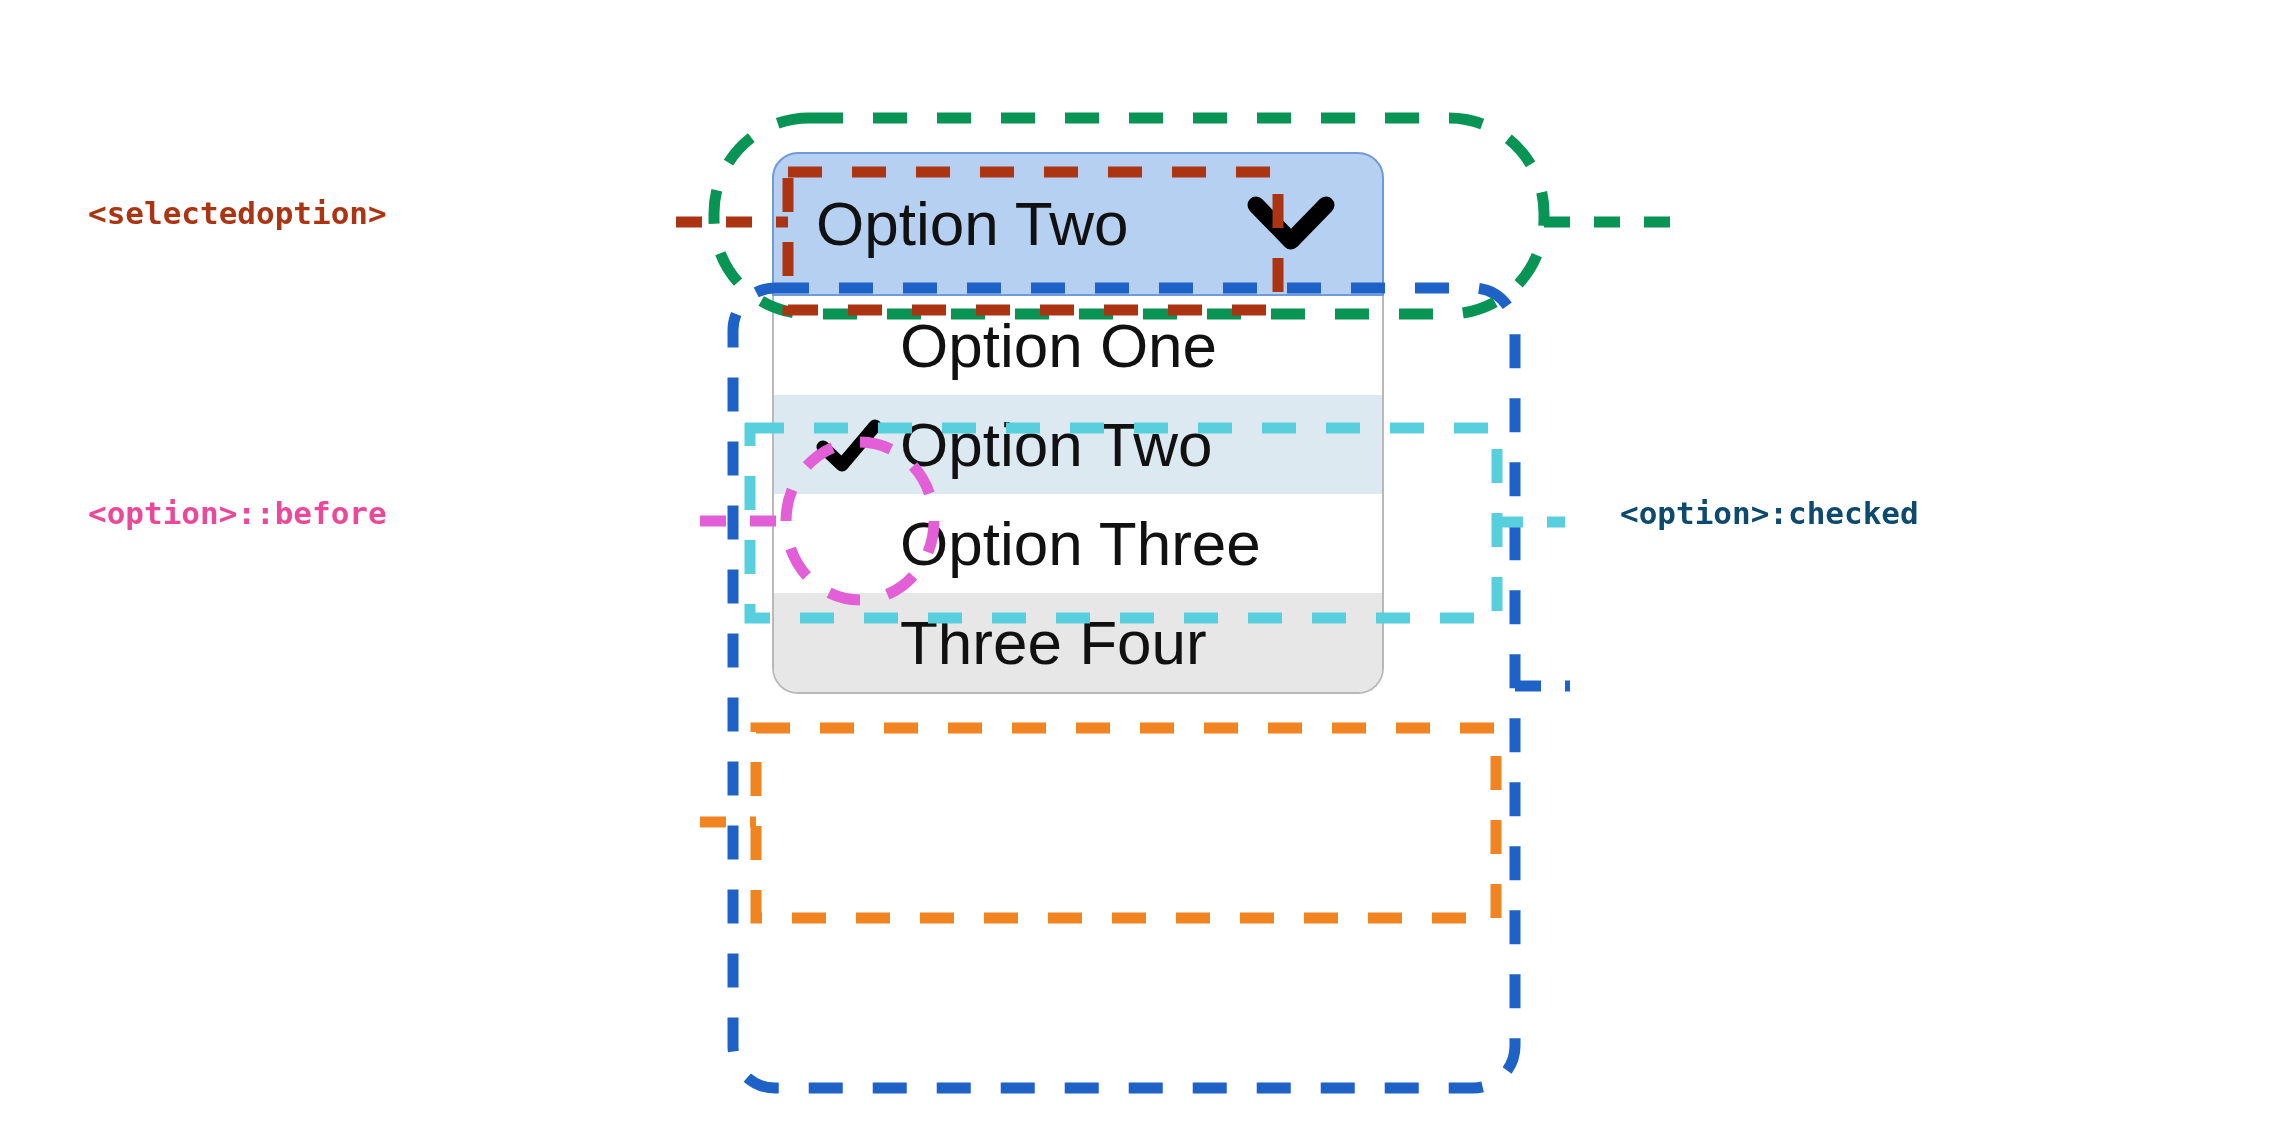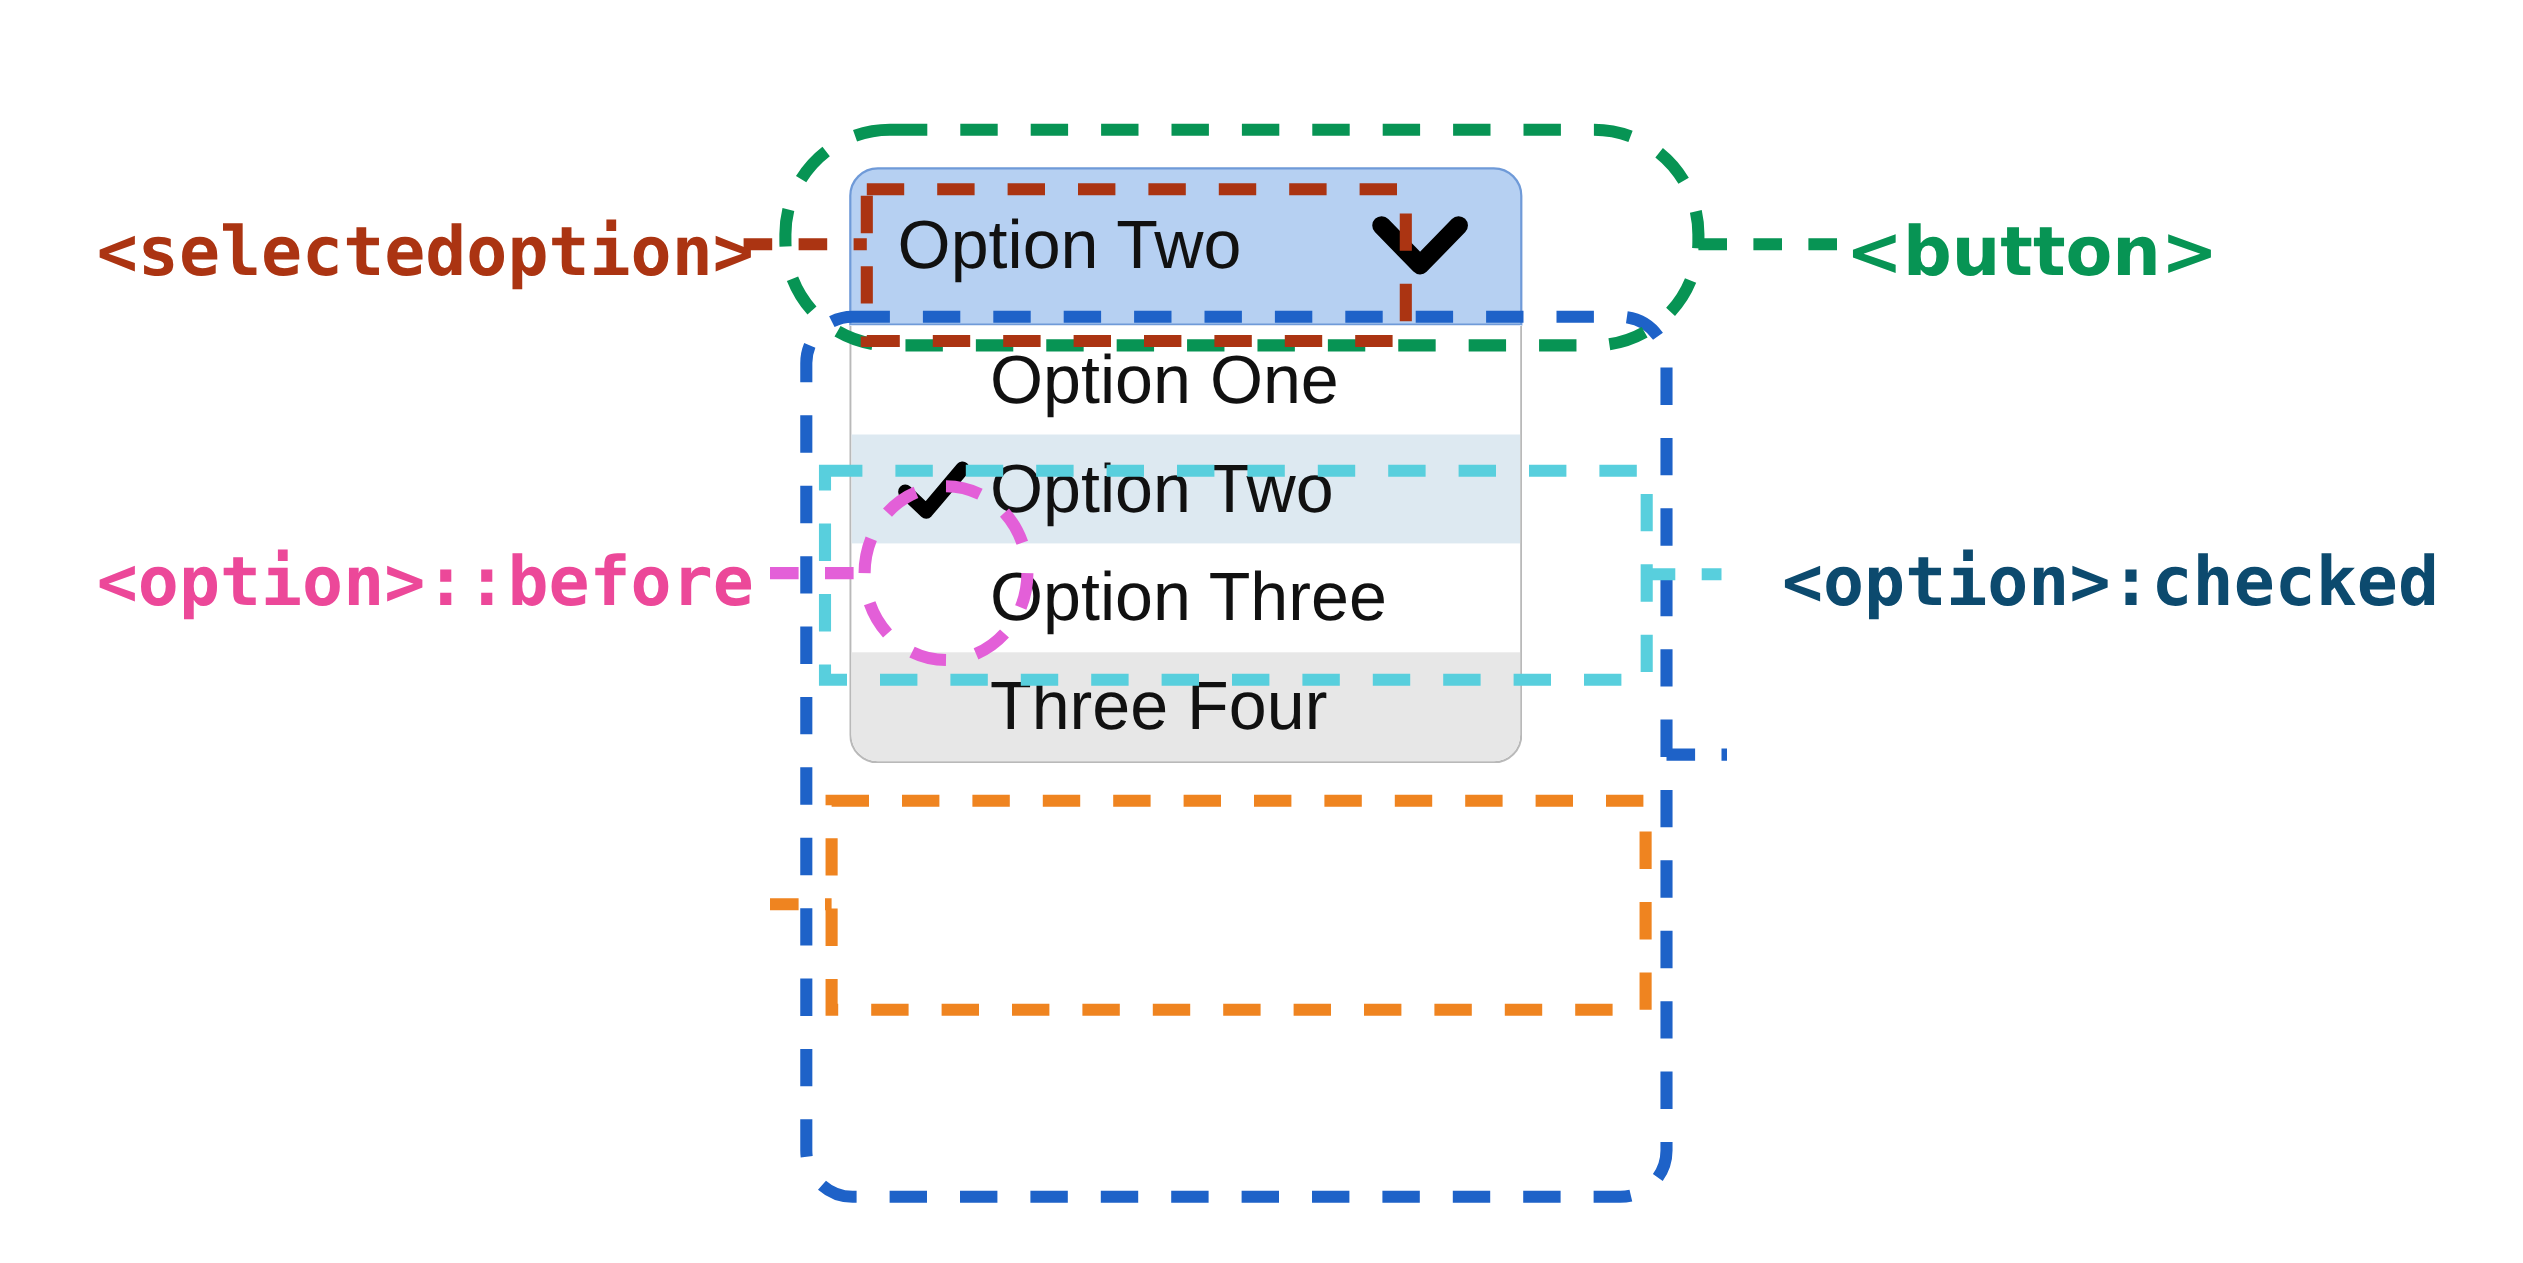--- a/index.html
+++ b/index.html
@@ -51,21 +51,21 @@
   }
 
   
   #overlay{position:absolute;left:0;top:0;width:2294px;height:1148px;
            pointer-events:none;}
 
   
   .ann-label{
     position:absolute;
     font-family:"DejaVu Sans Mono","Liberation Mono",monospace;
-    font-size:62px;
+    font-size:31px;
     font-weight:bold;
     white-space:nowrap;
     line-height:1;
   }
   #lbl-selectedoption{left:88px;top:198px;color:#ab3412;}
   #lbl-button{left:1678px;top:198px;color:#079454;
       font-family:"DejaVu Sans","Liberation Sans",sans-serif;}
   #lbl-option-before{left:88px;top:498px;color:#ec4899;}
   #lbl-option-checked{left:1572px;top:498px;color:#0c4a6e;margin-left:48px;}
   #lbl-picker{left:1578px;top:650px;color:#1e62c8;}
@@ -139,21 +139,20 @@
 
     <g>
       <ellipse cx="860" cy="521" rx="74" ry="79" fill="none" stroke="#e35fd8" stroke-width="11" stroke-dasharray="32 28"></ellipse>
       <path d="M700 521 L790 521" stroke="#e35fd8" stroke-width="11" stroke-dasharray="26 24" fill="none"></path>
     </g>
 
   </svg>
 
   <div class="ann-label" id="lbl-selectedoption">&lt;selectedoption&gt;</div>
 
-  <div class="ann-label" id="lbl-button">&lt;button&gt;</div>
 
   <div class="ann-label" id="lbl-option-before">&lt;option&gt;::before</div>
 
   <div class="ann-label" id="lbl-option-checked">&lt;option&gt;:checked</div>
 
 
 
 </div>
 
 </body></html>

